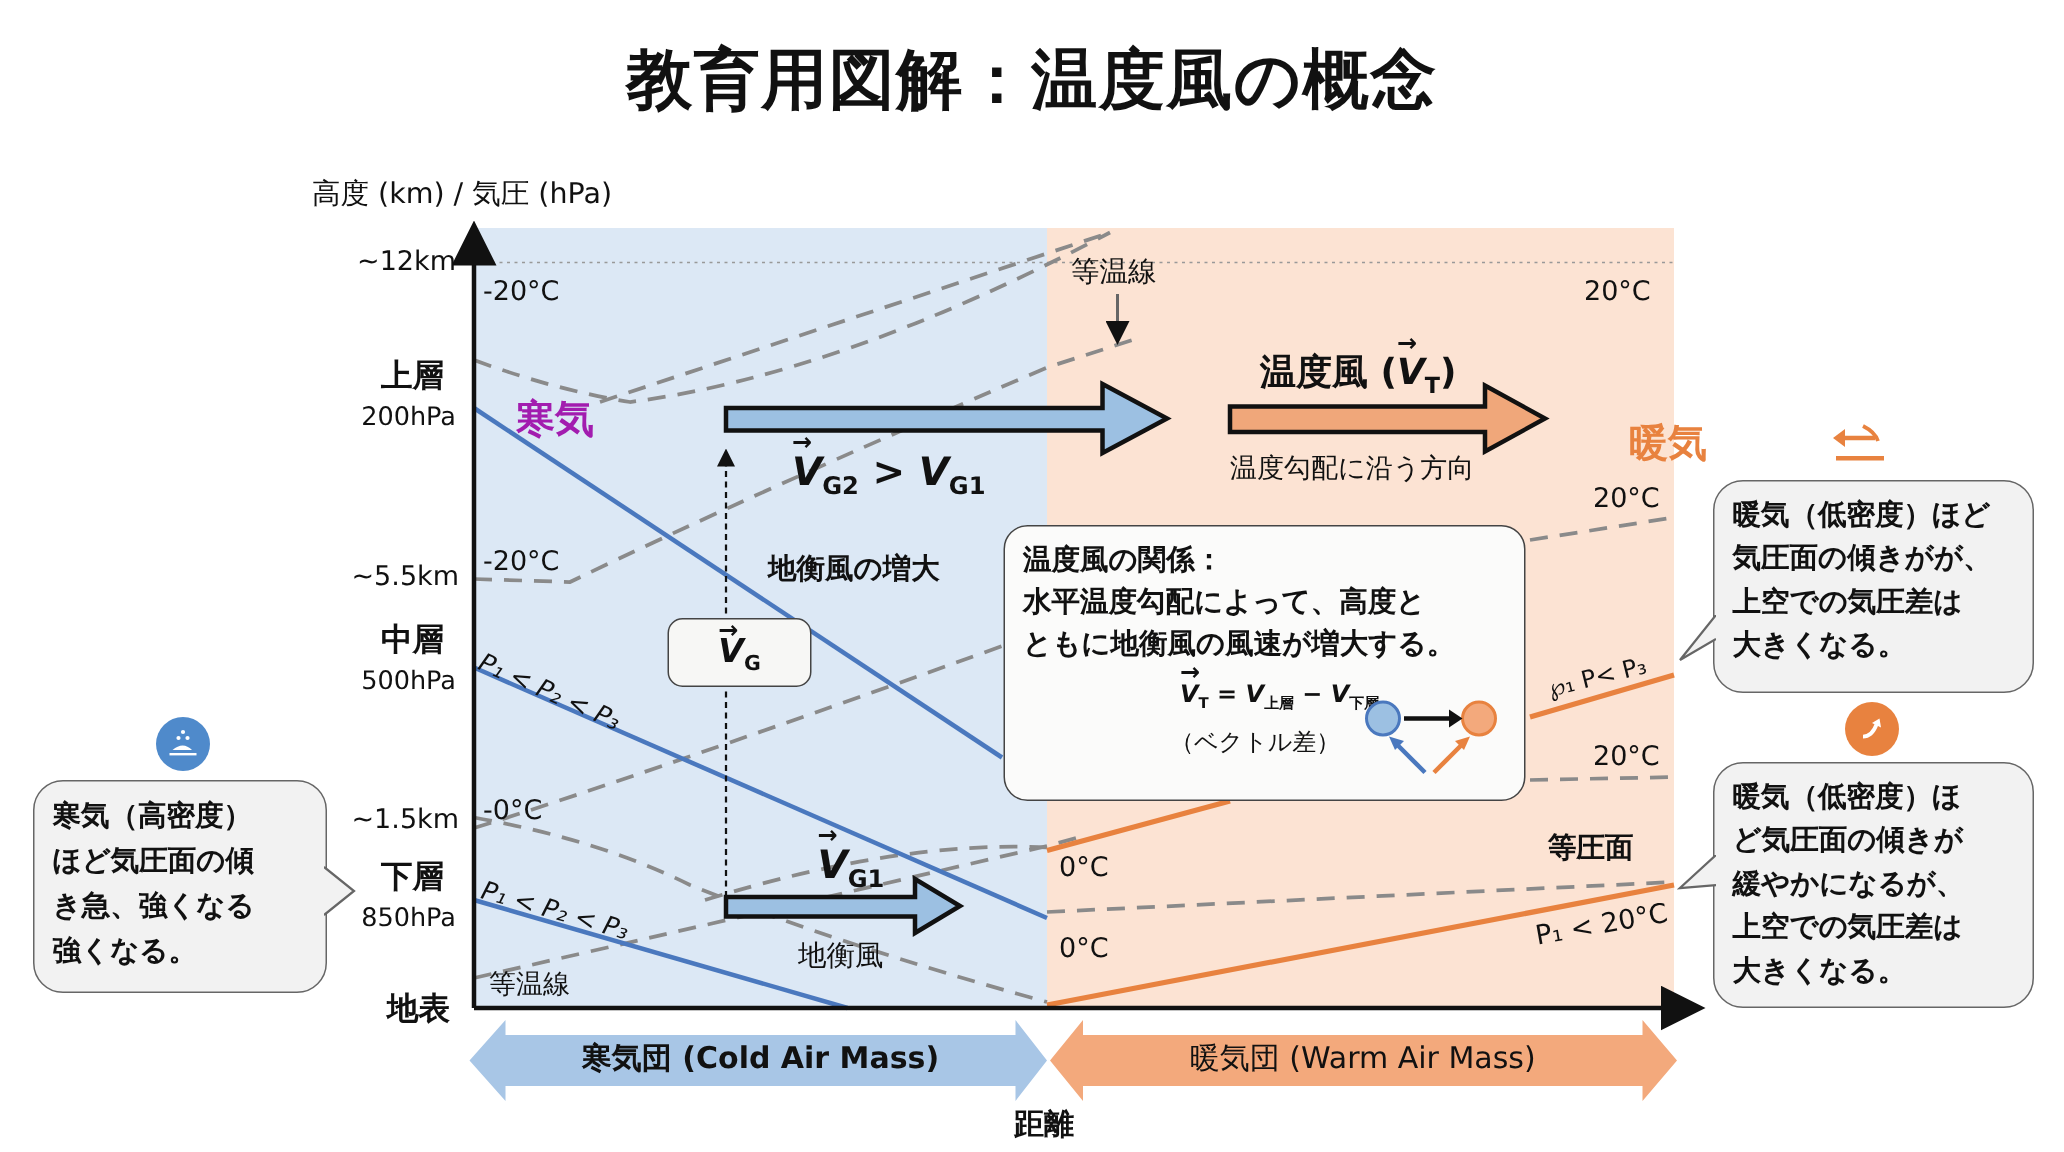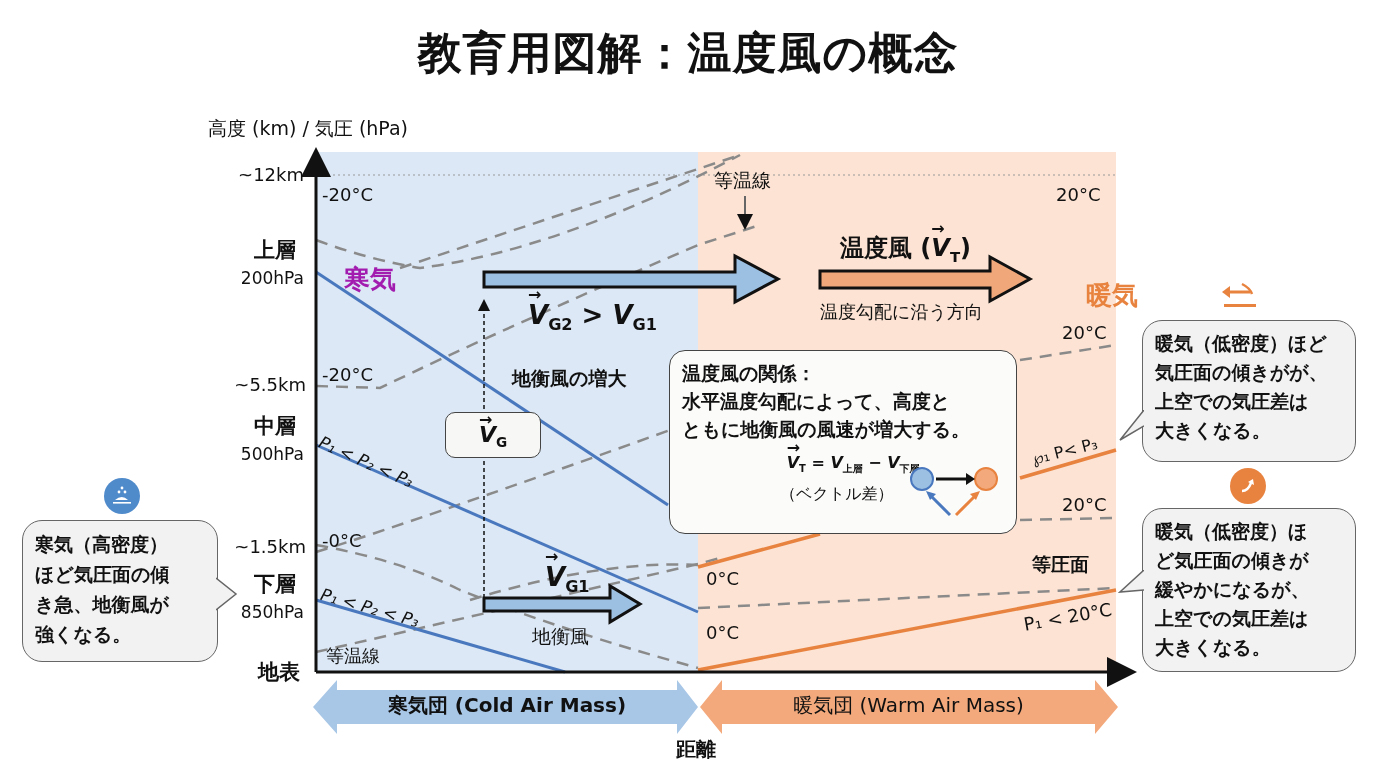--- a/index.html
+++ b/index.html
@@ -178,21 +178,21 @@
       <circle cx="11" cy="3" r="1.4" fill="#fff"></circle>
       <circle cx="8" cy="7" r="1.4" fill="#fff"></circle>
       <circle cx="14" cy="7" r="1.4" fill="#fff"></circle>
       <path d="M4,15 Q11,9 17,15 Z" fill="#fff"></path>
       <rect x="2" y="17" width="18" height="1.6" fill="#fff"></rect>
     </svg>
 </div>
 <div class="abs bubble" style="left:22px;top:520px;width:196px;height:142px;line-height:30px;font-size:19px;">
   <div>寒気（高密度）</div>
   <div>ほど気圧面の傾</div>
-  <div>き急、地衡風が</div>
+  <div>き急、強くなる</div>
   <div>強くなる。</div>
 </div>
 <svg class="abs" style="left:216px;top:576px;" width="22" height="36">
   <path d="M0,2 L20,18 L0,34" fill="#f2f2f2" stroke="#666" stroke-width="1.5"></path>
 </svg>
 
 <svg class="abs" style="left:1220px;top:280px;" width="40" height="36">
   <path d="M6,12 L30,12" stroke="#e8823f" stroke-width="3"></path>
   <path d="M2,12 L10,6 L10,18 z" fill="#e8823f"></path>
   <path d="M22,4 Q30,8 32,14" stroke="#e8823f" stroke-width="2.5" fill="none"></path>

